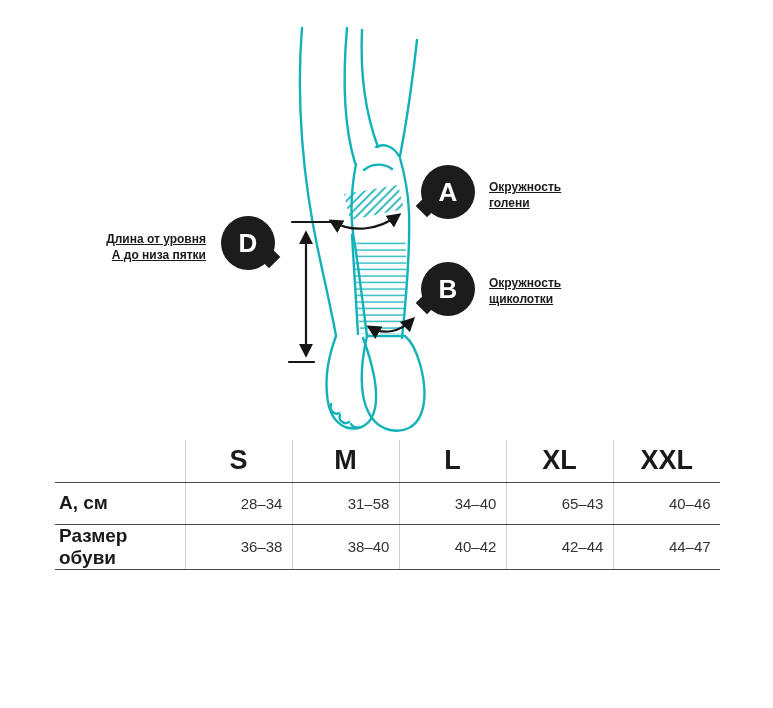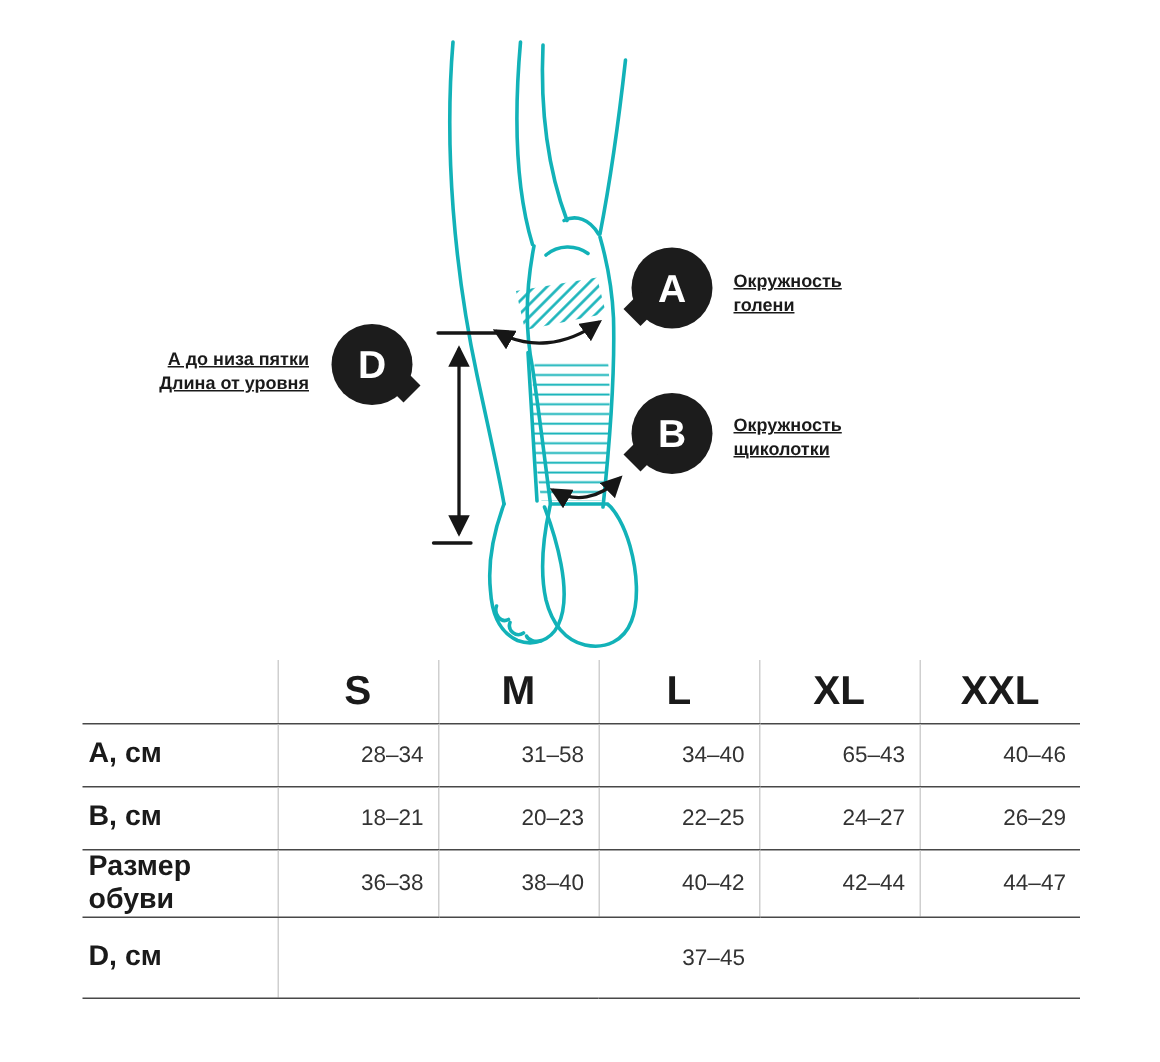--- a/index.html
+++ b/index.html
@@ -121,22 +121,22 @@
 
   <div class="anno anno-a">
     <span>Окружность</span>
     <span>голени</span>
   </div>
   <div class="anno anno-b">
     <span>Окружность</span>
     <span>щиколотки</span>
   </div>
   <div class="anno anno-d">
+    <span>Длина от уровня</span>
     <span>А до низа пятки</span>
-    <span>Длина от уровня</span>
   </div>
 </div>
 
 <table class="sizes">
   <colgroup>
     <col class="lbl">
       <col class="val">
       <col class="val">
       <col class="val">
       <col class="val">
@@ -155,33 +155,21 @@
   <tbody>
     <tr>
       <td class="rowlabel">А, см</td>
       <td>28–34</td>
       <td>31–58</td>
       <td>34–40</td>
       <td>65–43</td>
       <td>40–46</td>
     </tr>
     <tr>
-      <td class="rowlabel">B, см</td>
-      <td>18–21</td>
-      <td>20–23</td>
-      <td>22–25</td>
-      <td>24–27</td>
-      <td>26–29</td>
-    </tr>
-    <tr>
       <td class="rowlabel">Размер обуви</td>
       <td>36–38</td>
       <td>38–40</td>
       <td>40–42</td>
       <td>42–44</td>
       <td>44–47</td>
     </tr>
-    <tr class="spanrow">
-      <td class="rowlabel">D, см</td>
-      <td colspan="5">37–45</td>
-    </tr>
   </tbody>
 </table>
 
 </body></html>

